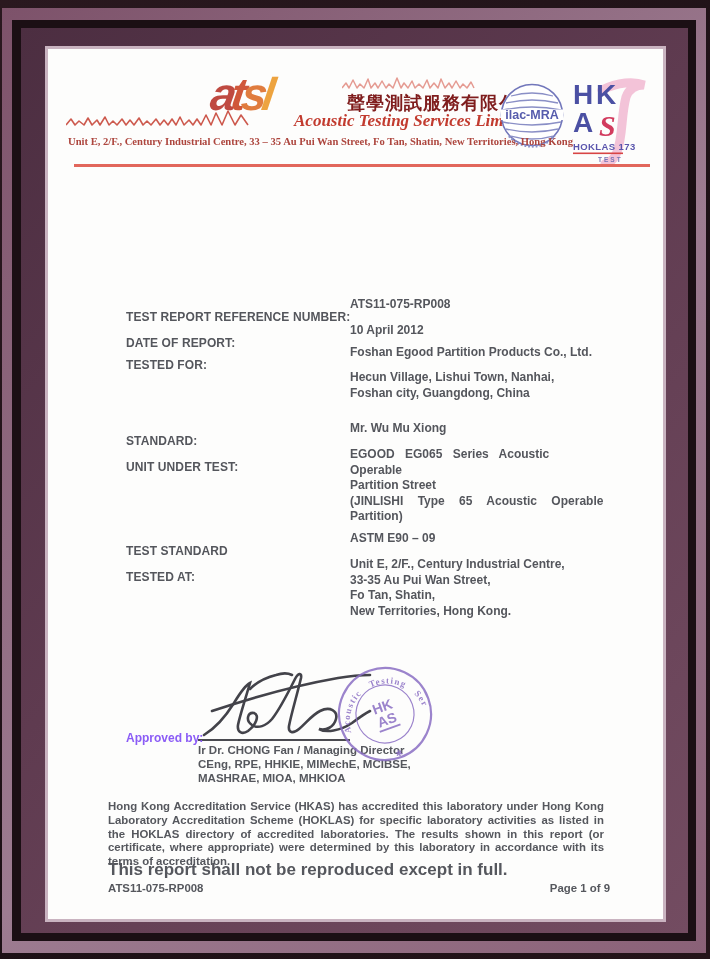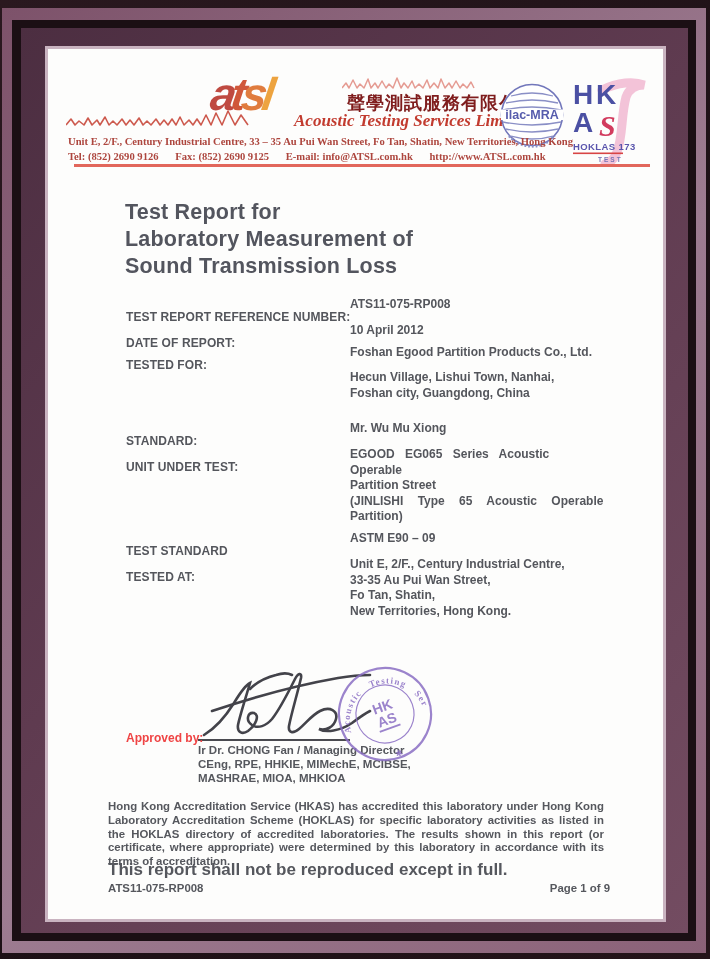--- a/index.html
+++ b/index.html
@@ -34,21 +34,21 @@
          color:#53555e;line-height:27px;letter-spacing:.2px;}
 
   
   .drow{position:absolute;left:78px;width:482px;font-size:12px;font-weight:700;
         color:#54565c;line-height:15.5px;}
   .dlabel{position:absolute;left:0;top:13px;white-space:nowrap;letter-spacing:.1px;}
   .dvalue{position:absolute;left:224px;top:0;width:258px;}
   .js1{word-spacing:3.5px;} .js2{word-spacing:7px;} .js3{word-spacing:11px;}
 
   
-  .approved{position:absolute;left:78px;top:682px;font-size:12px;font-weight:600;color:#ef4444;}
+  .approved{position:absolute;left:78px;top:682px;font-size:12px;font-weight:600;color:#8b5cf6;}
   .sigline{position:absolute;left:150px;top:690px;width:152px;height:1.6px;background:#4a4a50;}
   .sig{position:absolute;left:150px;top:612px;}
   .names{position:absolute;left:150px;top:694px;font-size:11.5px;font-weight:700;
          color:#55575d;line-height:14px;white-space:nowrap;}
   .stamp{position:absolute;left:287px;top:615px;opacity:.85;}
 
   
   .accred{position:absolute;left:60px;top:751px;width:496px;font-size:11.4px;font-weight:600;
           color:#55575d;line-height:13.8px;text-align:justify;}
   .repro{position:absolute;left:60px;top:811px;font-size:17px;font-weight:600;color:#55575d;}
@@ -101,33 +101,22 @@
       <text x="1" y="28" font-family="Liberation Sans, sans-serif" font-size="28" font-weight="900" fill="#4b50a3">H</text>
       <text x="24" y="28" font-family="Liberation Sans, sans-serif" font-size="28" font-weight="900" fill="#4b50a3">K</text>
       <text x="1" y="56" font-family="Liberation Sans, sans-serif" font-size="28" font-weight="900" fill="#4b50a3">A</text>
       <text x="27" y="60" font-family="Liberation Serif, serif" font-size="30" font-weight="700" font-style="italic" fill="#d23b5e">S</text>
       <text x="1" y="74" font-family="Liberation Sans, sans-serif" font-size="9.5" font-weight="700" letter-spacing="0.4" fill="#5a55ad">HOKLAS 173</text>
       <rect x="1" y="76.5" width="50" height="1.6" fill="#d84545"></rect>
       <text x="26" y="86" font-family="Liberation Sans, sans-serif" font-size="6.5" font-weight="700" letter-spacing="2" fill="#7a75b5">TEST</text>
     </svg>
 
     <div class="addr" style="top:87px;">Unit E, 2/F., Century Industrial Centre, 33 – 35 Au Pui Wan Street, Fo Tan, Shatin, New Territories, Hong Kong</div>
-    <div class="addr" style="top:101.5px;">
-      <span>Tel: (852) 2690 9126</span>
-      <span>Fax: (852) 2690 9125</span>
-      <span>E-mail: info@ATSL.com.hk</span>
-      <span>http://www.ATSL.com.hk</span>
-    </div>
     <div class="rule"></div>
 
-    <div class="title">
-      <div>Test Report for</div>
-      <div>Laboratory Measurement of</div>
-      <div>Sound Transmission Loss</div>
-    </div>
 
     <div class="drow" style="top:248px;">
       <span class="dlabel">TEST REPORT REFERENCE NUMBER:</span>
       <div class="dvalue">ATS11-075-RP008</div>
     </div>
     <div class="drow" style="top:274px;">
       <span class="dlabel">DATE OF REPORT:</span>
       <div class="dvalue">10 April 2012</div>
     </div>
     <div class="drow" style="top:296px;">

